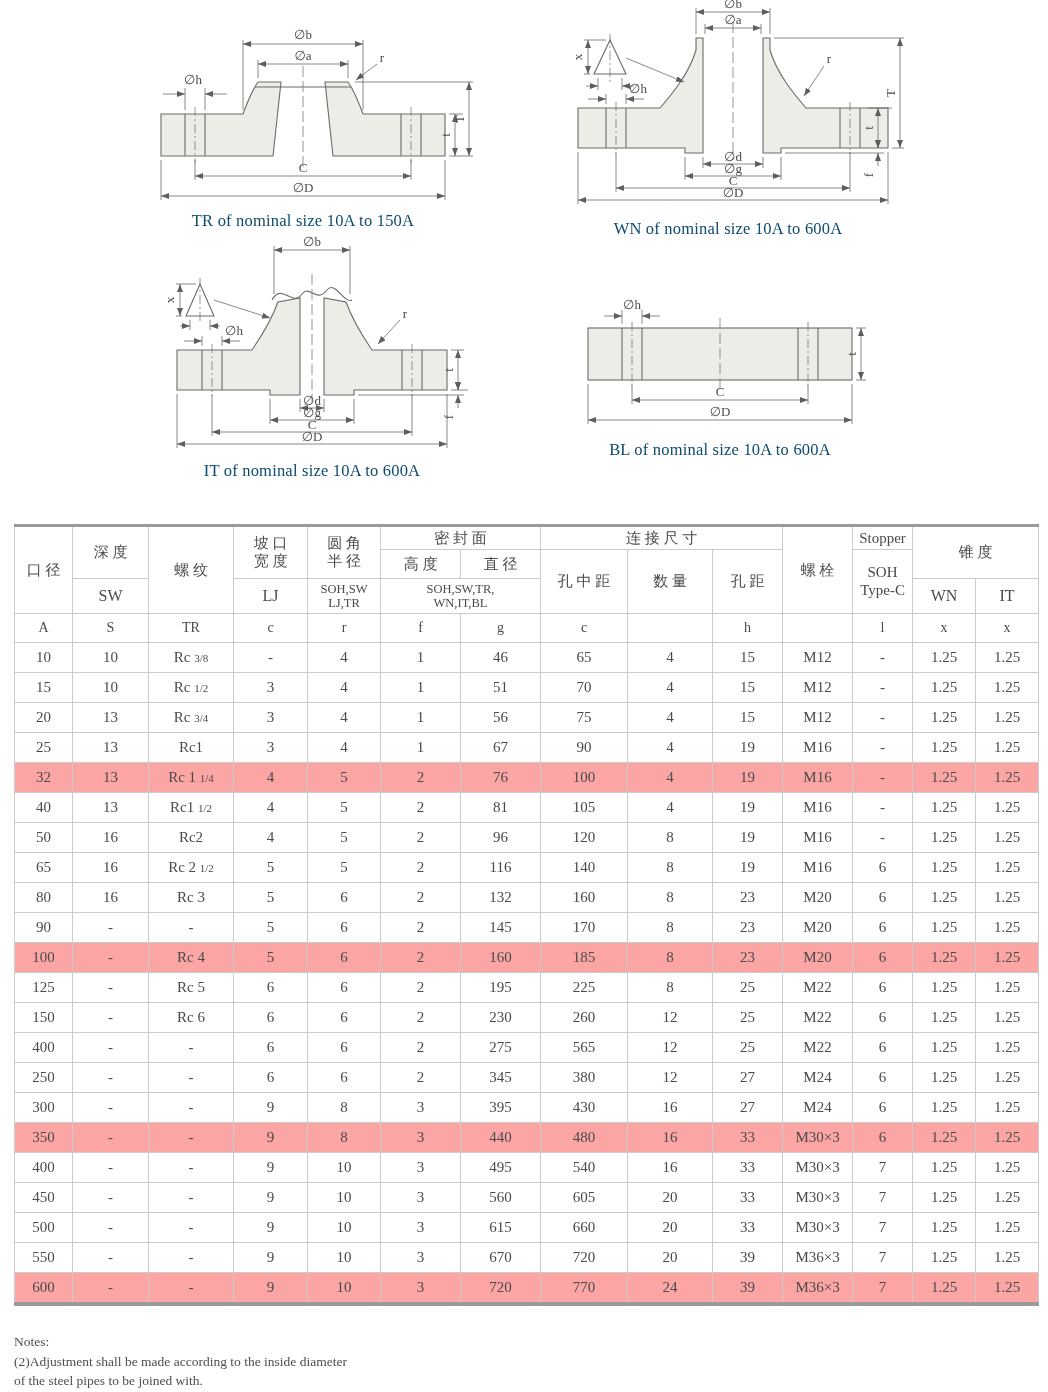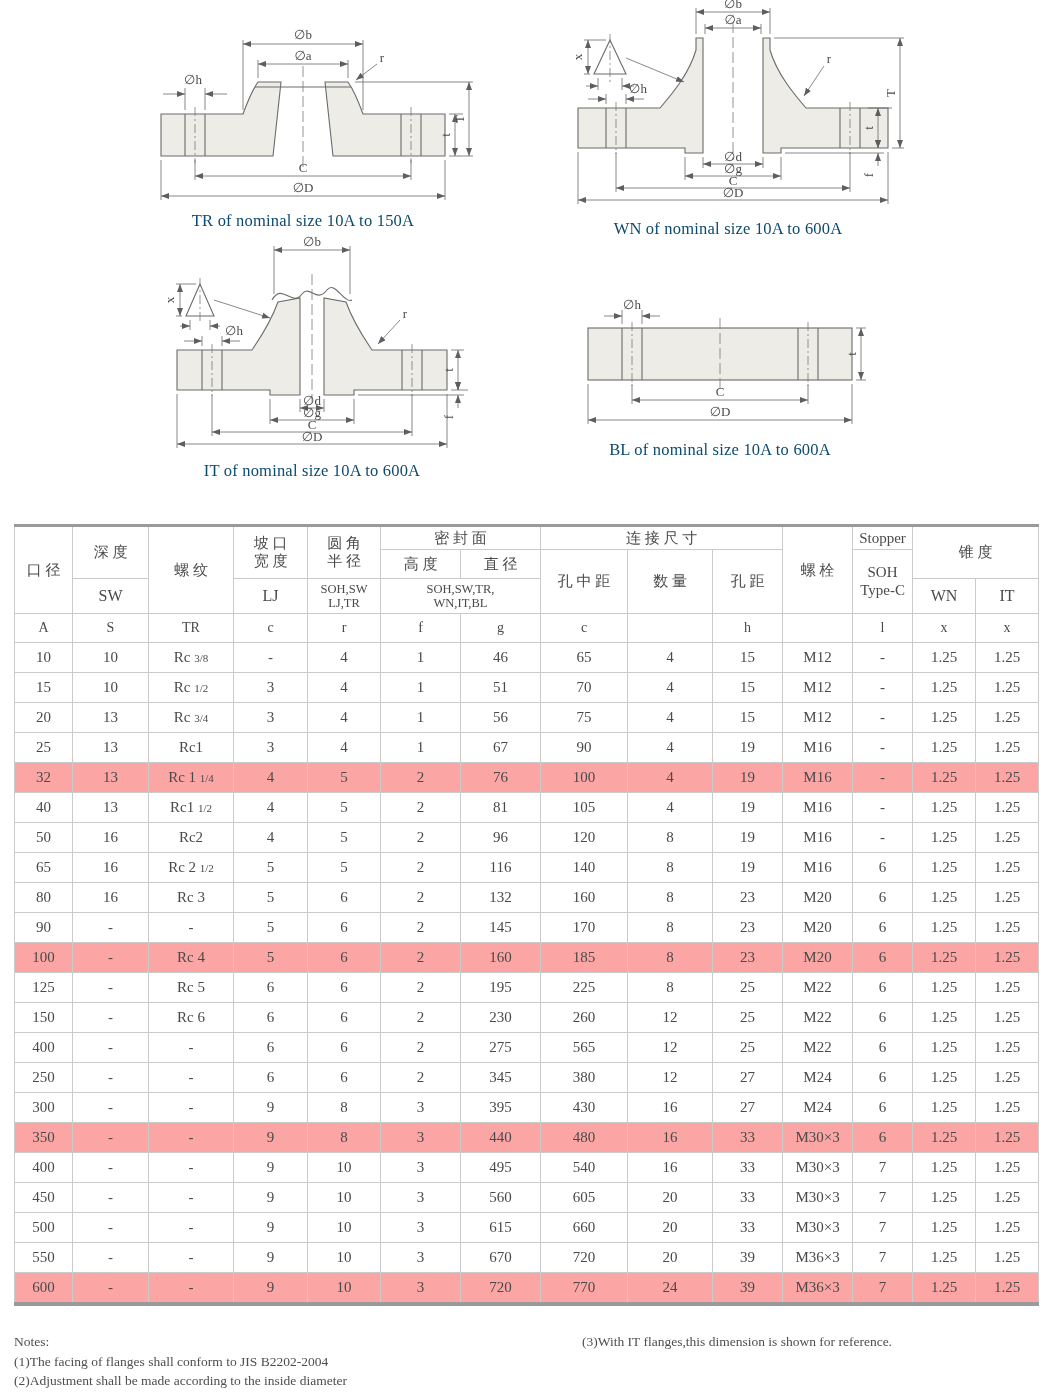--- a/index.html
+++ b/index.html
@@ -728,22 +728,20 @@
           <td>7</td>
           <td>1.25</td>
           <td>1.25</td>
         </tr>
       </tbody>
   </table>
 
   <div class="notes">
     <div class="nl">
       <div>Notes:</div>
-      <div>(1)The facing of flanges shall conform to JIS B2202-2004</div>
       <div>(2)Adjustment shall be made according to the inside diameter</div>
       <div>of the steel pipes to be joined with.</div>
     </div>
     <div class="nr">
-      <div>(3)With IT flanges,this dimension is shown for reference.</div>
     </div>
   </div>
 
 </div>
 
 </body></html>

